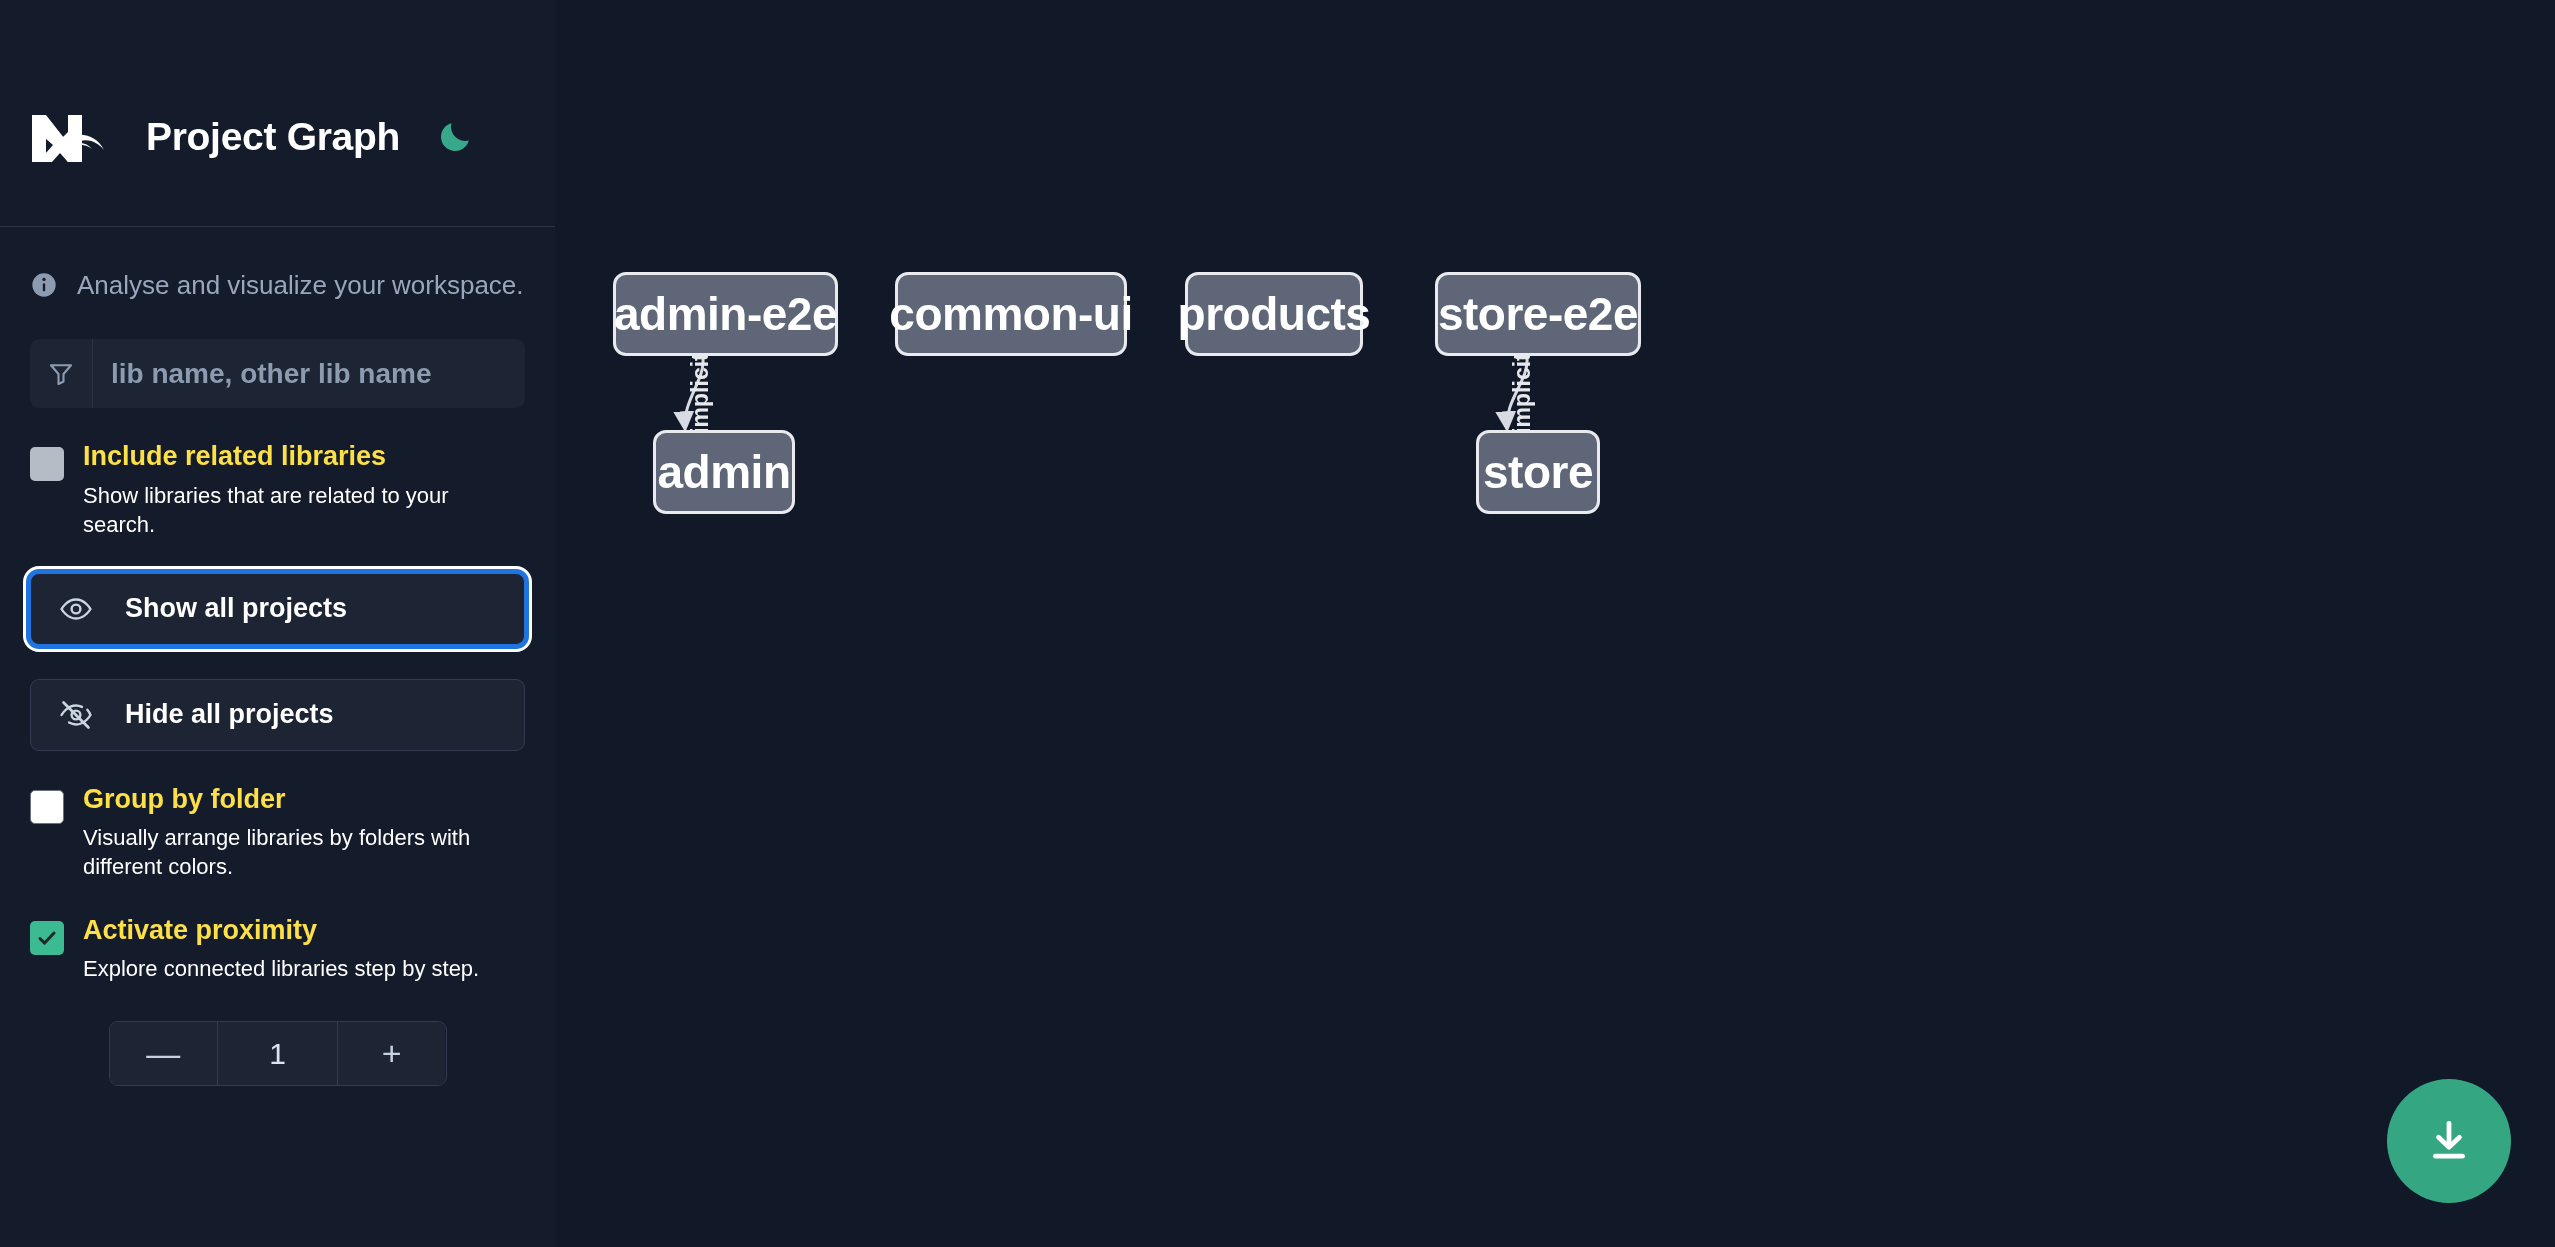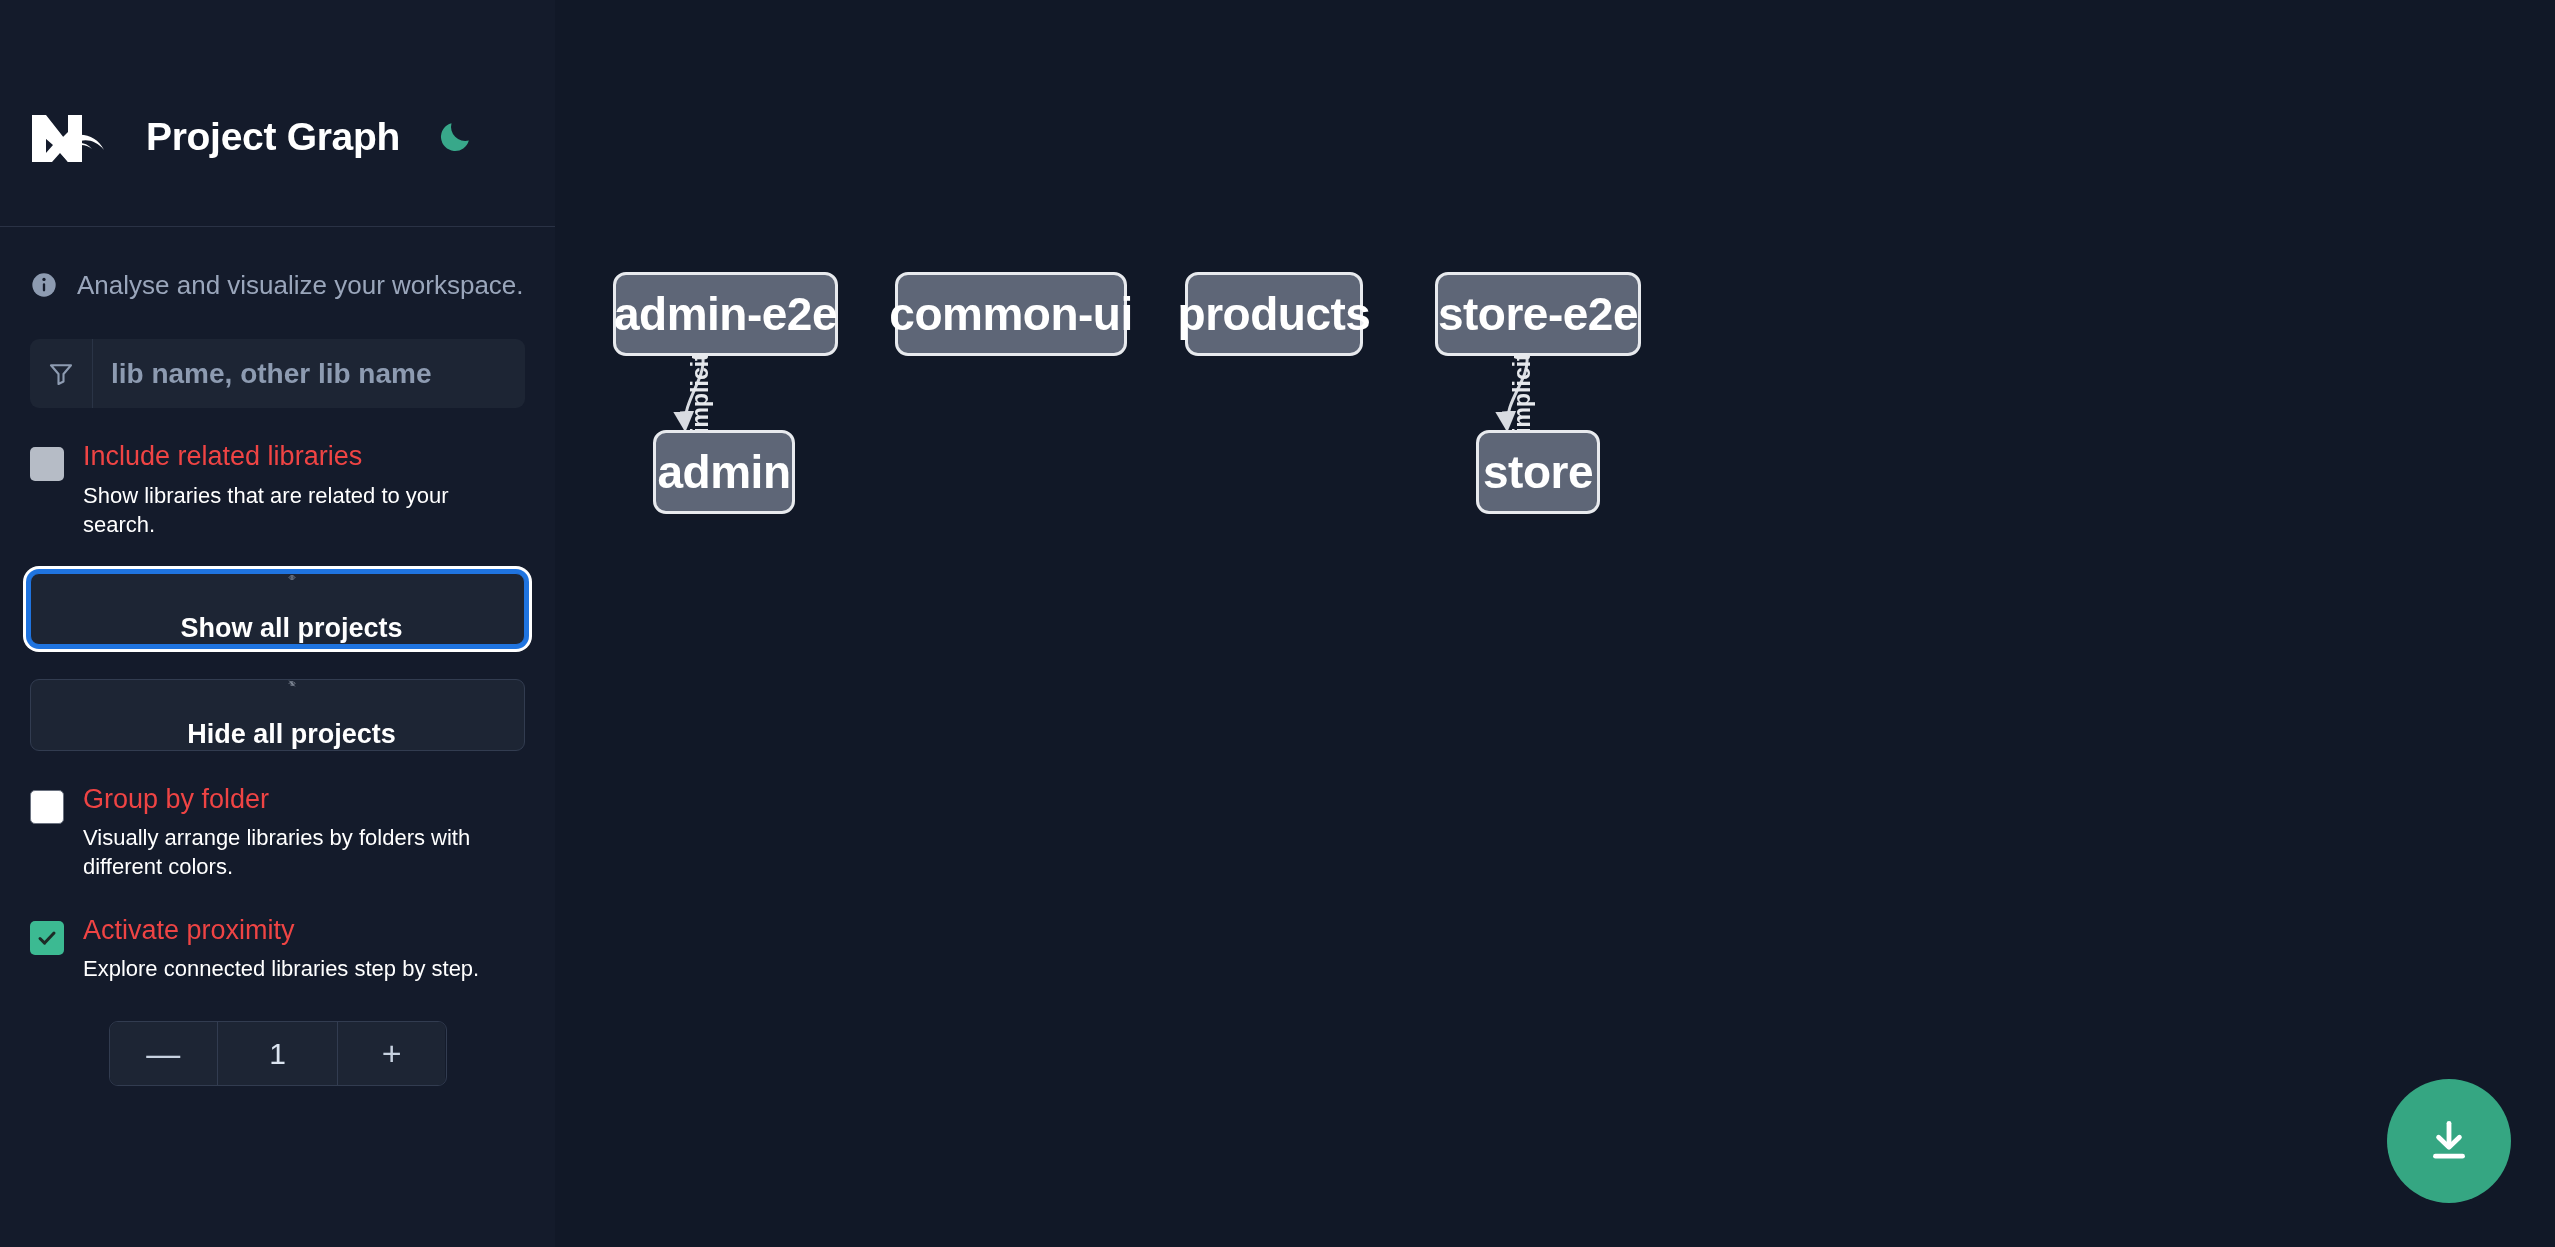--- a/index.html
+++ b/index.html
@@ -81,38 +81,37 @@
   .cb {
     width:34px; height:34px; flex:0 0 34px;
     border-radius:5px;
     margin-top:5px; margin-right:19px;
     display:flex; align-items:center; justify-content:center;
   }
   .cb.disabled { background:#b6bcc6; }
   .cb.unchecked { background:#ffffff; border:1px solid #6b7280; }
   .cb.checked   { background:#3cba92; }
   .check-texts { flex:1; }
-  .check-title { color:#ef4444; font-size:27px; font-weight:400; line-height:1.1; }
+  .check-title { color:#fde047; font-size:27px; font-weight:700; line-height:1.1; }
   .check-sub {
     color:#ffffff; font-size:22px; line-height:1.32;
     margin-top:9px; max-width:470px;
   }
 
   
   .act-btn {
     margin-top:34px;
     height:72px;
     background:#1d2534;
     border:1px solid #323c50;
     border-radius:9px;
     display:flex; align-items:center;
     padding-left:28px;
     gap:32px;
     cursor:pointer;
-    flex-direction:column;
   }
   .act-btn.focused {
     border-color:#1f74e0;
     box-shadow:0 0 0 4px #1f74e0, 0 0 0 7px #ffffff;
   }
   .act-label { color:#ffffff; font-size:27px; font-weight:700; }
 
   
   #stepper {
     margin:38px auto 0 auto;

